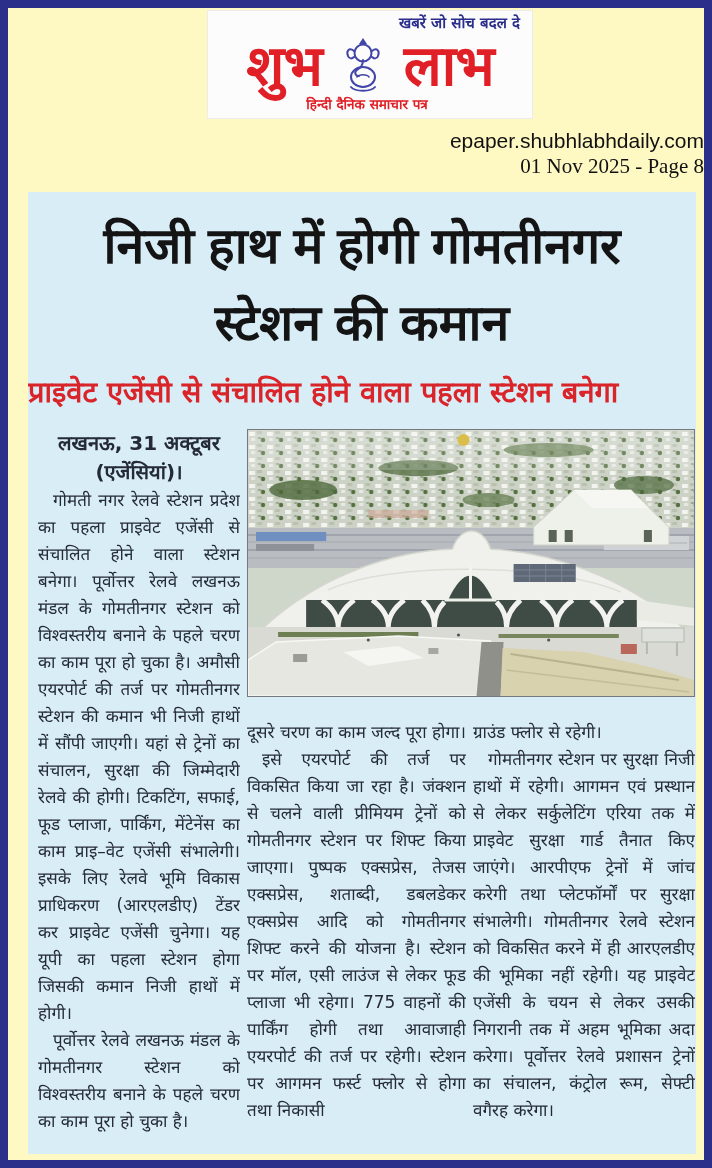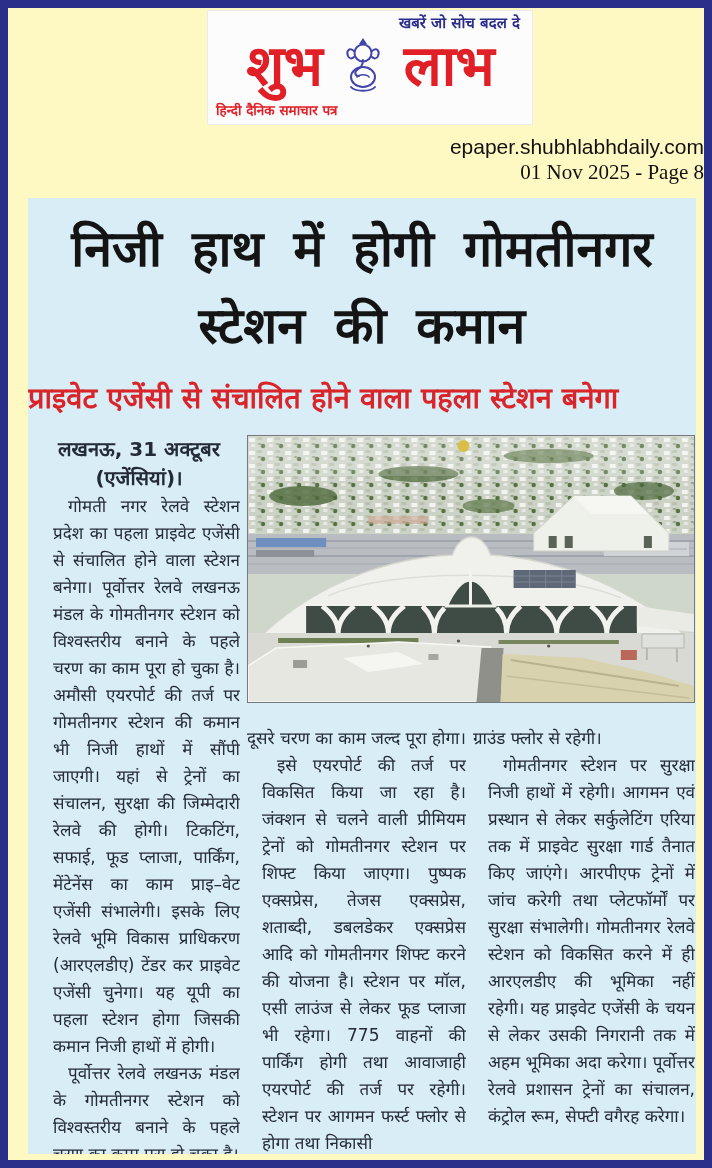--- a/index.html
+++ b/index.html
@@ -41,27 +41,27 @@
   .logo-word{
     color:#e01f26;
     font-weight:800;
     font-size:56px;
     line-height:62px;
     letter-spacing:-1px;
     font-family:"DejaVu Serif",serif;
   }
   .ganesha{width:46px;height:60px;flex:0 0 auto;}
   .mast-subtitle{
-    text-align:left;
+    text-align:center;
     color:#e01f26;
     font-weight:bold;
     font-size:13.5px;
     line-height:17px;
     padding-right:6px;
-    margin-top:6px;
+    margin-top:0;
   }
   
   .site-url{
     text-align:right;color:#111;
     font-size:21px;line-height:25px;margin-top:9px;
     font-family:"Liberation Sans",sans-serif;
   }
   .date-line{
     text-align:right;color:#111;
     font-size:21px;line-height:25px;margin-top:1px;
@@ -75,21 +75,21 @@
     height:975px;
     padding:16px 0 0 0;
     overflow:hidden;
   }
   .headline{
     text-align:center;
     color:#141414;
     font-weight:700;
     font-size:50px;
     line-height:77px;
-    font-family:Liberation Mono, monospace;
+    font-family:Liberation Sans, sans-serif;
   }
   .subheadline{
     color:#d9252a;
     font-weight:700;
     font-size:29px;
     line-height:40px;
     margin-top:10px;
   }
   .article-body{
     margin-top:17px;
@@ -117,21 +117,21 @@
   .col3{grid-column:3;grid-row:2;overflow:hidden;}
   .dateline{
     text-align:center;
     font-weight:700;
     font-size:20px;
     line-height:29px;
     margin:0 0 3px 0;
     text-indent:0;
   }
   .article-body p{margin:0;}
-  .article-body p.indent{text-indent:15px;margin-left:15px;}
+  .article-body p.indent{text-indent:15px;}
 </style>
 </head>
 <body>
 
 <div class="page">
 
   <div class="masthead">
     <div class="tagline">खबरें जो सोच बदल दे</div>
     <div class="logo-row">
       <span class="logo-word">शुभ</span>

